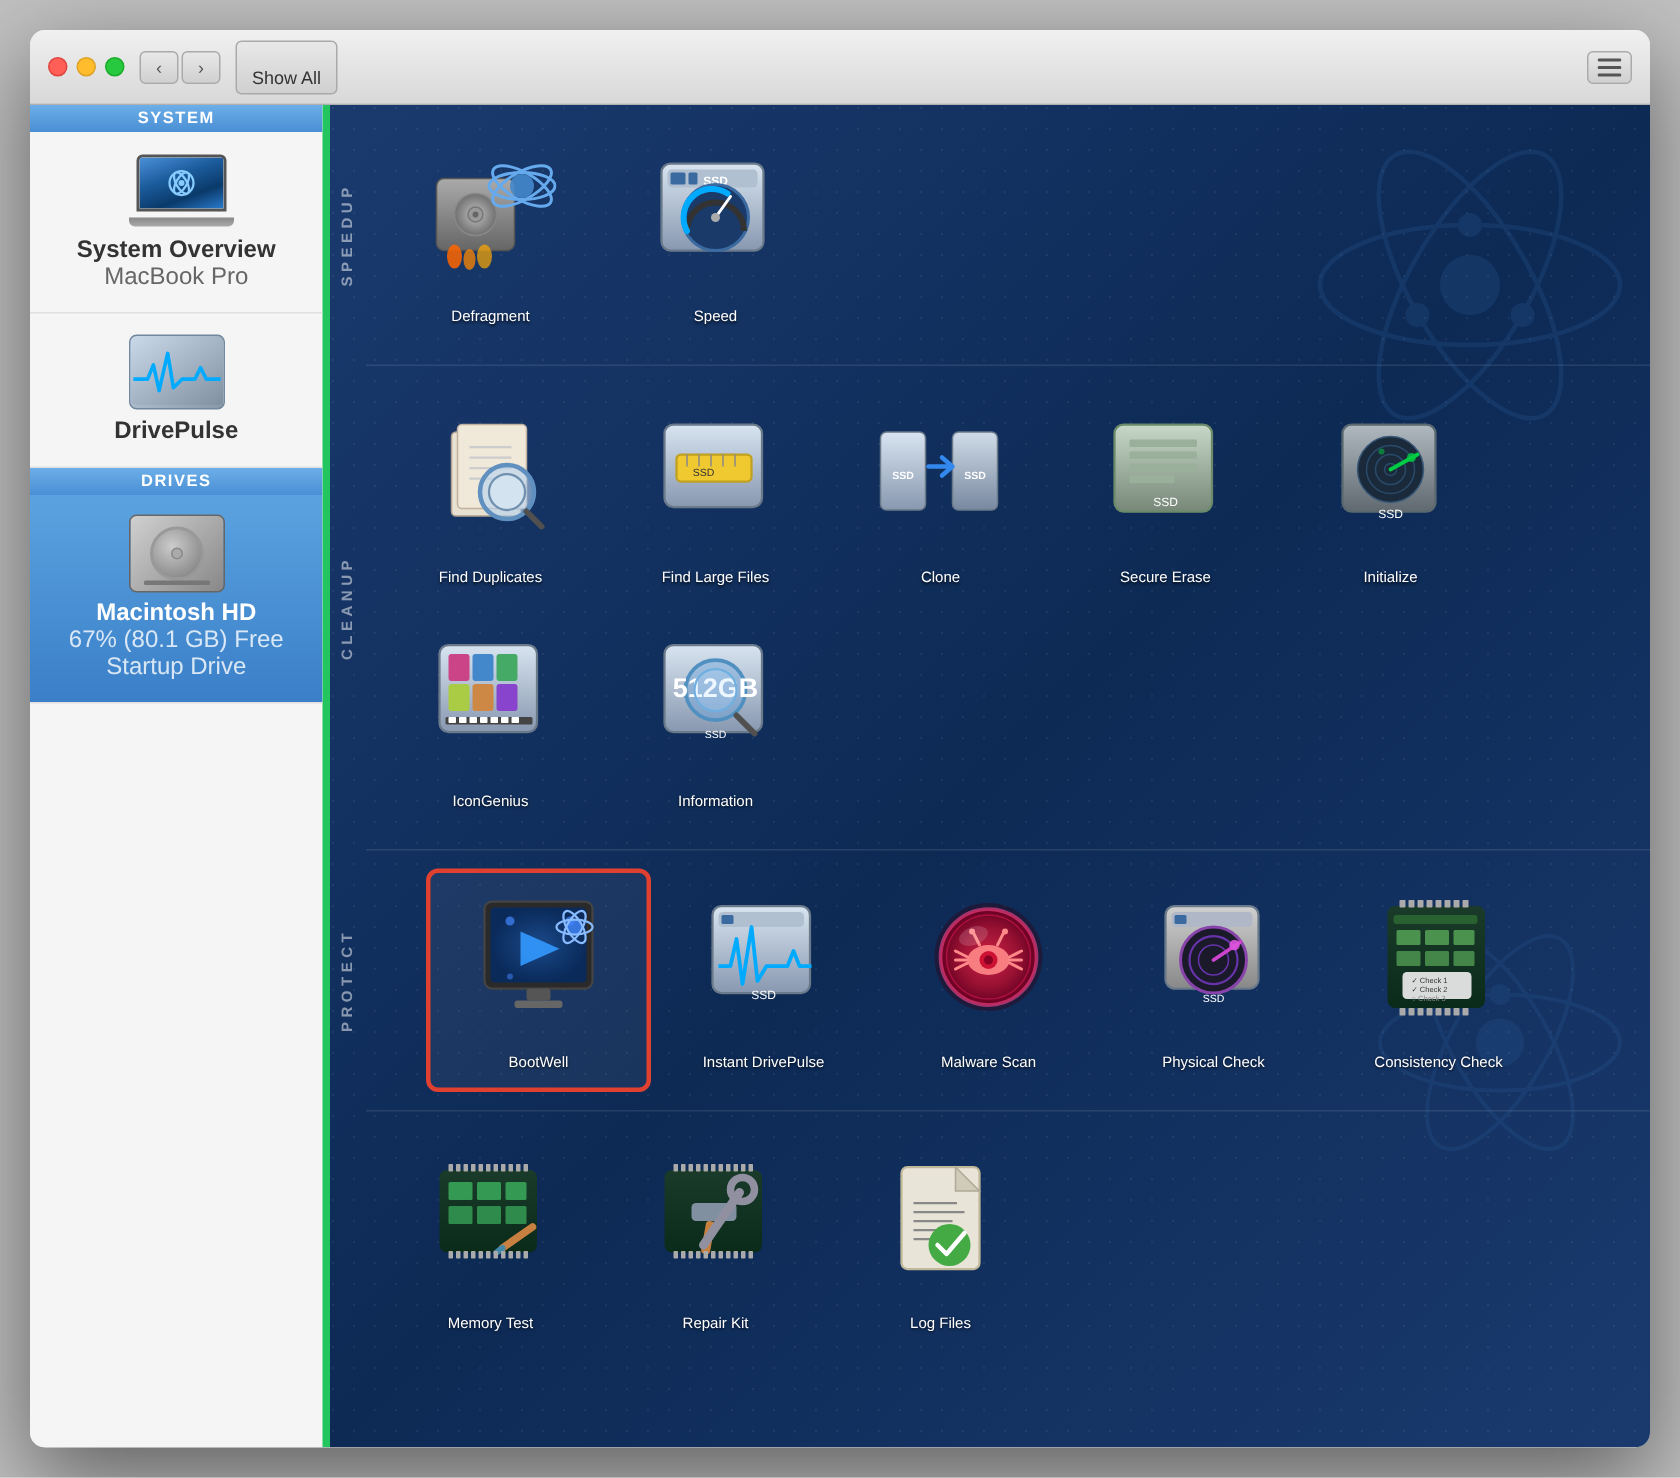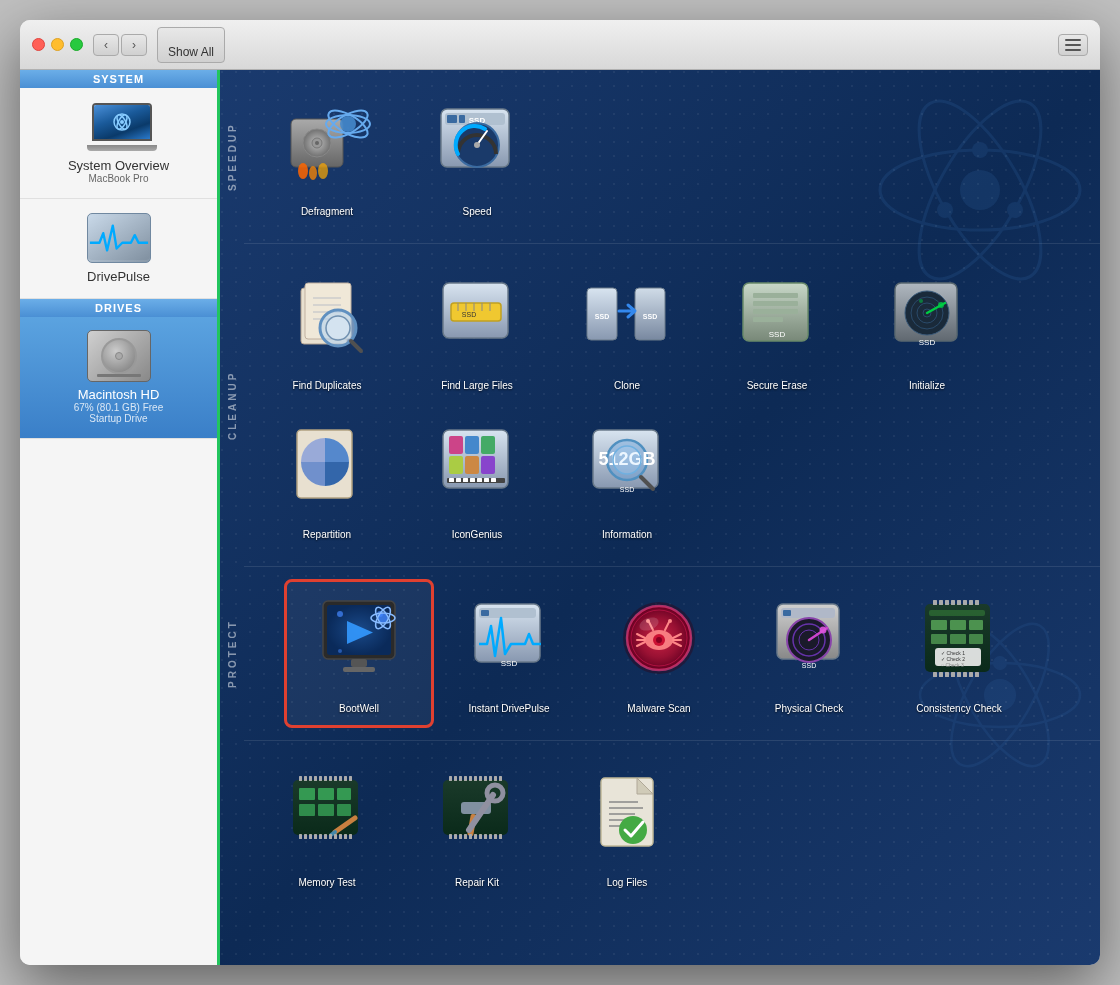--- a/index.html
+++ b/index.html
@@ -87,21 +87,21 @@
     }
     .main-content {
       display: flex;
       flex: 1;
       overflow: hidden;
     }
     
     .sidebar {
       width: 200px;
       background: #f5f5f5;
-      border-right: 3px solid #22c55e;
+      border-right: 5px solid #22c55e;
       flex-shrink: 0;
       overflow-y: auto;
     }
     .sidebar-section-header {
       background: linear-gradient(to bottom, #6baee8, #4a8fd4);
       color: white;
       font-size: 11px;
       font-weight: bold;
       text-align: center;
       padding: 3px 0;
@@ -120,28 +120,28 @@
     }
     .sidebar-item-icon {
       width: 64px;
       height: 50px;
       display: flex;
       align-items: center;
       justify-content: center;
       margin-bottom: 6px;
     }
     .sidebar-item-name {
-      font-size: 13px;
-      font-weight: normal;
+      font-size: 16px;
+      font-weight: bold;
       color: #333;
       text-align: center;
     }
     .sidebar-item-name.selected { color: white; }
     .sidebar-item-sub {
-      font-size: 10px;
+      font-size: 16px;
       color: #666;
       text-align: center;
     }
     .sidebar-item-sub.selected { color: rgba(255,255,255,0.8); }
 
     
     .macbook-icon {
       width: 70px;
       height: 48px;
       position: relative;
@@ -525,35 +525,20 @@
 
                 <path d="M44,40 L62,30" stroke="#00cc44" stroke-width="2.5" stroke-linecap="round"></path>
                 <circle cx="58" cy="32" r="3" fill="#00cc44" opacity="0.8"></circle>
                 <circle cx="38" cy="28" r="2" fill="#00cc44" opacity="0.5"></circle>
                 <text x="44" y="72" text-anchor="middle" fill="white" font-size="8">SSD</text>
               </svg>
             </div>
             <div class="tool-label">Initialize</div>
           </div>
 
-          <div class="tool-item">
-            <div class="tool-icon">
-              <svg width="88" height="85" viewBox="0 0 88 85">
-
-                <rect x="14" y="8" width="55" height="68" rx="4" fill="#e8e0d0" stroke="#b0a080" stroke-width="1.5"></rect>
-
-                <circle cx="42" cy="40" r="24" fill="#ddd"></circle>
-                <path d="M42,40 L42,16 A24,24 0 0,1 66,40 Z" fill="#5588cc"></path>
-                <path d="M42,40 L66,40 A24,24 0 0,1 42,64 Z" fill="#3366aa"></path>
-                <path d="M42,40 L42,64 A24,24 0 0,1 18,40 Z" fill="#7090cc"></path>
-                <path d="M42,40 L18,40 A24,24 0 0,1 42,16 Z" fill="#99aad8"></path>
-              </svg>
-            </div>
-            <div class="tool-label">Repartition</div>
-          </div>
 
           <div class="tool-item">
             <div class="tool-icon">
               <svg width="88" height="85" viewBox="0 0 88 85">
                 <defs>
                   <linearGradient id="ig-grad" x1="0" y1="0" x2="0" y2="1">
                     <stop offset="0%" stop-color="#d8e4f0"></stop>
                     <stop offset="100%" stop-color="#8898b0"></stop>
                   </linearGradient>
                 </defs>

